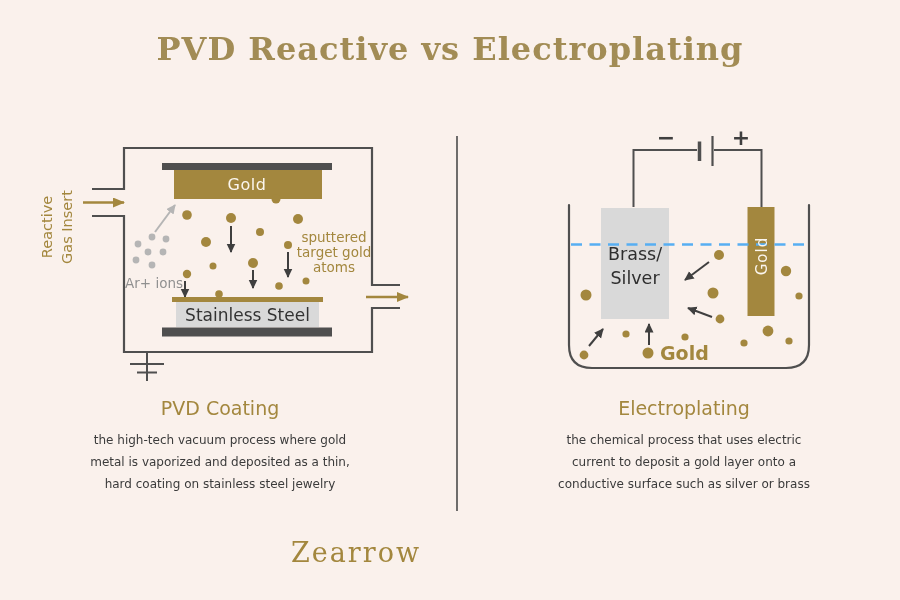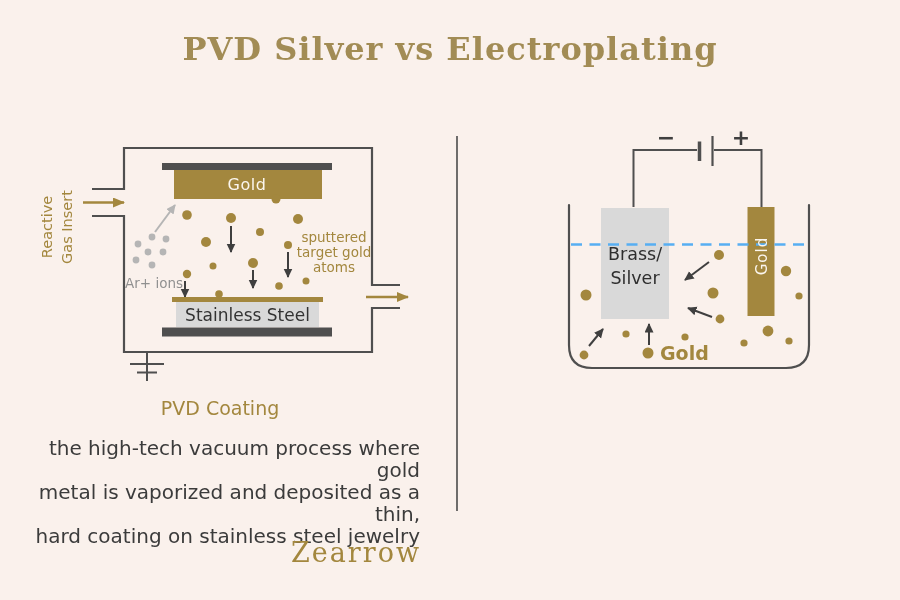--- a/index.html
+++ b/index.html
@@ -31,35 +31,35 @@
   .t-gray{fill:var(--label-gray);font-size:13.5px;}
   .t-sign{fill:#3f3f3f;font-size:22px;font-weight:bold;}
   .t-legend{fill:var(--gold);font-size:19px;font-weight:bold;}
   .t-anode{fill:var(--white-text);font-size:15px;letter-spacing:1px;}
   .waterline{stroke:var(--water-blue);stroke-width:2.6;stroke-dasharray:11 7.5;}
   .goldarrow{stroke:var(--gold);stroke-width:2.5;}
   .grayarrow{stroke:var(--gray-dot);stroke-width:2;}
   .darkarrow{stroke:#3f3f3f;stroke-width:2;}
 
   .caption{position:absolute;width:400px;text-align:center;}
-  .caption-heading{font-size:19px;color:var(--gold);margin-bottom:18px;}
-  .caption-body{font-size:20px;line-height:22px;color:var(--text-dark);white-space:pre-line;text-align:right;}
+  .caption-heading{font-size:19px;color:var(--gold);margin-bottom:10px;}
+  .caption-body{font-size:12px;line-height:22px;color:var(--text-dark);white-space:pre-line;}
   .caption-left{left:20px;top:397px;}
   .caption-right{left:484px;top:397px;}
 
   .brand{position:absolute;left:0;top:537px;width:712px;text-align:center;
          font-family:"DejaVu Serif","Liberation Serif",serif;
          font-size:27px;color:var(--gold);letter-spacing:2px;}
 </style>
 </head>
 <body>
 
 <div class="stage">
 
-  <h1 class="title">PVD Silver vs Electroplating</h1>
+  <h1 class="title">PVD Reactive vs Electroplating</h1>
 
   <svg class="diagram" viewBox="0 0 900 600">
     <defs>
       <marker id="ah-gold" markerUnits="userSpaceOnUse" markerWidth="13" markerHeight="11" refX="11" refY="5" orient="auto">
           <path d="M0,0 L12,5 L0,10 Z" class="fill-gold"></path>
         </marker>
       <marker id="ah-gray" markerUnits="userSpaceOnUse" markerWidth="11" markerHeight="10" refX="8.5" refY="4.5" orient="auto">
           <path d="M0,0 L9.5,4.5 L0,9 Z" class="fill-graydot"></path>
         </marker>
       <marker id="ah-dark" markerUnits="userSpaceOnUse" markerWidth="11" markerHeight="10" refX="8.5" refY="4.5" orient="auto">
@@ -172,15 +172,21 @@
       <text class="svgtext t-legend" x="660" y="359.5">Gold</text>
     </g>
   </svg>
 
   <div class="caption caption-left">
     <div class="caption-heading">PVD Coating</div>
     <div class="caption-body">the high-tech vacuum process where gold
 metal is vaporized and deposited as a thin,
 hard coating on stainless steel jewelry</div>
   </div>
+  <div class="caption caption-right">
+    <div class="caption-heading">Electroplating</div>
+    <div class="caption-body">the chemical process that uses electric
+current to deposit a gold layer onto a
+conductive surface such as silver or brass</div>
+  </div>
 
   <div class="brand">Zearrow</div>
 </div>
 
 </body></html>

